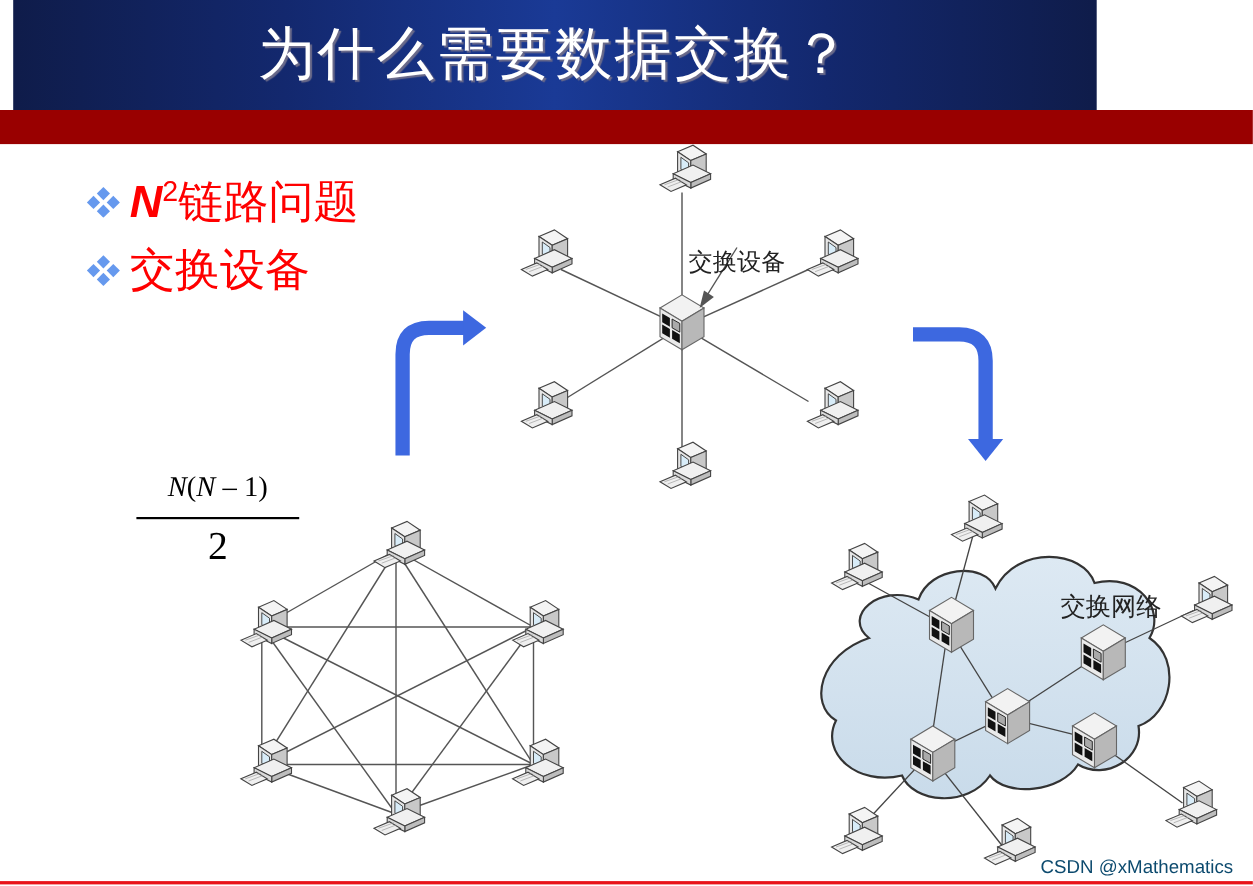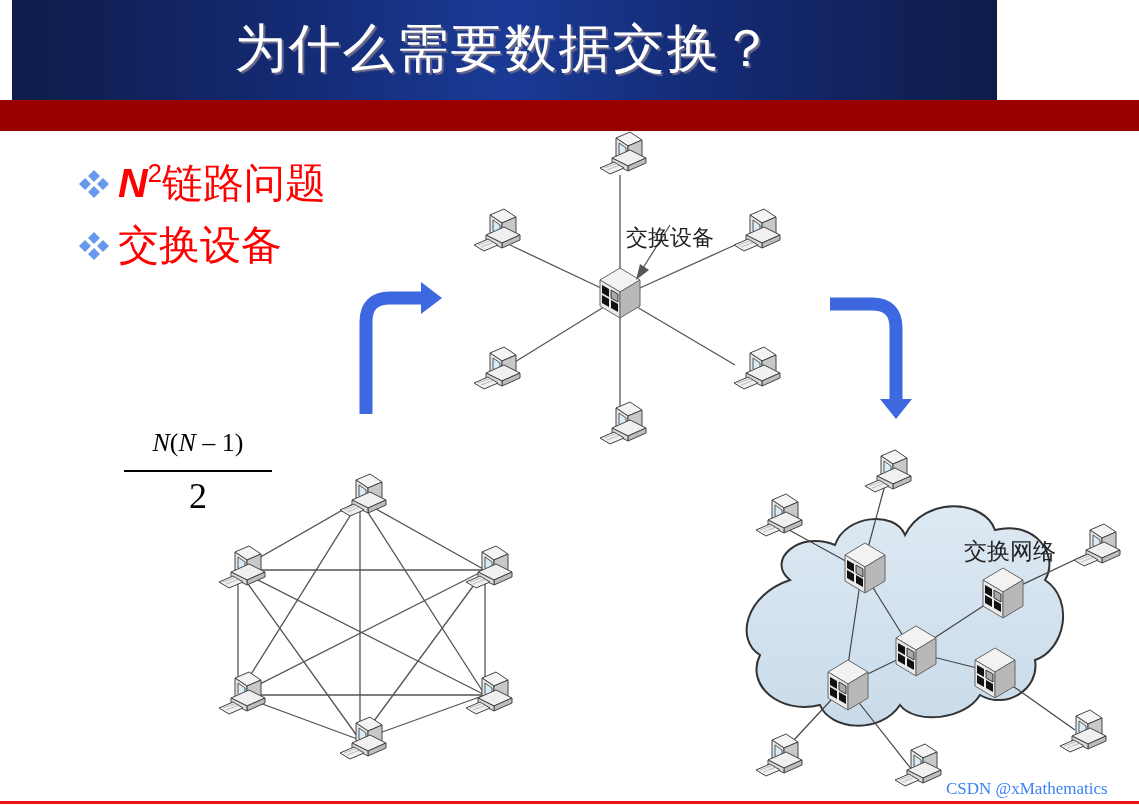--- a/index.html
+++ b/index.html
@@ -16,21 +16,21 @@
   .bullet-icon svg { position:absolute; left:0; top:0; }
   .bullet-text { color:#ff0000; font-size:41px; font-family:"DejaVu Sans", sans-serif; line-height:1; }
   .bullet-n { font-style:italic; font-family:"Liberation Sans", sans-serif; font-weight:bold; }
   .bullet-sup { font-size:26px; vertical-align:super; line-height:0; font-family:"Liberation Sans", sans-serif; }
   .formula { position:absolute; left:118px; top:418px; width:160px; text-align:center; font-family:"Liberation Serif", serif; color:#000; }
   .formula .num { font-size:26px; font-style:italic; line-height:50px; }
   .formula .num .up { font-style:normal; }
   .formula .bar { height:2px; background:#000; margin:2px 6px 4px 6px; }
   .formula .den { font-size:36px; line-height:40px; }
   .diagram { position:absolute; left:0; top:0; }
-  .watermark { position:absolute; left:946px; top:779px; font-family:Liberation Serif, serif; font-size:17px; color:#3b82f6; }
+  .watermark { position:absolute; left:946px; top:779px; font-family:Liberation Sans, sans-serif; font-size:17px; color:#0c4a6e; }
   .footerline { position:absolute; left:0; top:801px; width:1139px; height:3px; background:#e8141a; }
   .label { position:absolute; font-family:"DejaVu Serif", serif; color:#222; }
 </style>
 </head>
 <body>
 
 <div class="header">
   <div class="title">为什么需要数据交换？</div>
 </div>
 <div class="redband"></div>

